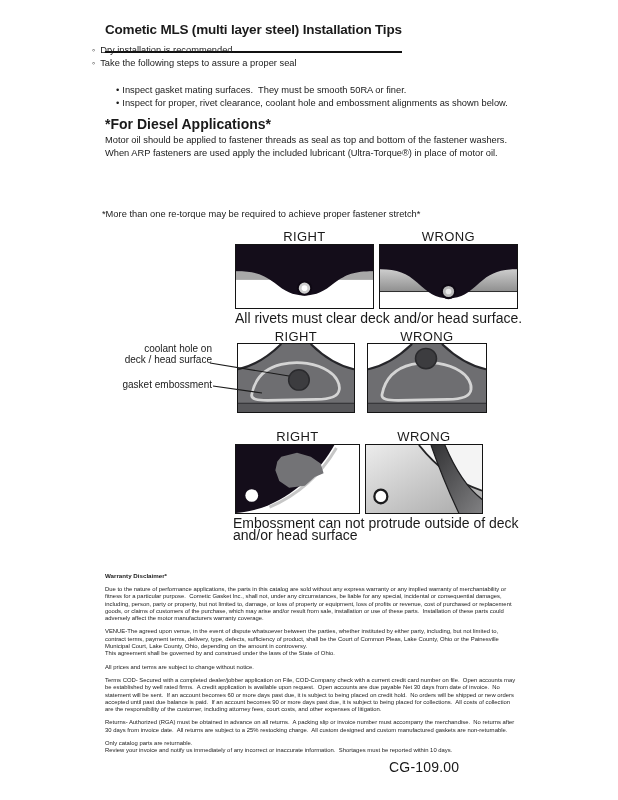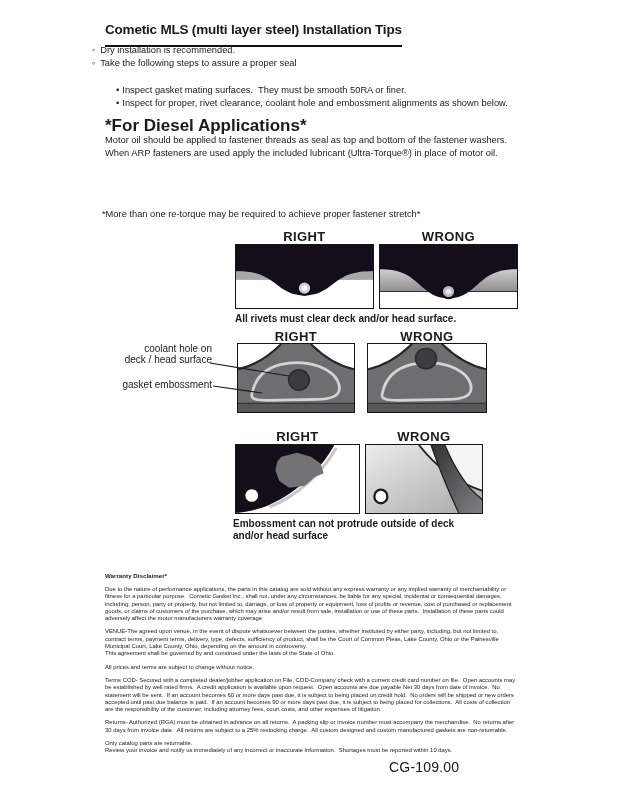--- a/index.html
+++ b/index.html
@@ -1,32 +1,32 @@
 <!DOCTYPE html>
 <html><head>
 <meta charset="utf-8">
 <style>
   html,body{margin:0;padding:0;background:#ffffff;}
   .page{position:relative;width:618px;height:800px;background:#ffffff;overflow:hidden;
         font-family:"Liberation Sans", sans-serif;color:#1a1a1a;}
   .abs{position:absolute;}
   .pre{white-space:pre;}
   .title{font-size:13.5px;font-weight:bold;letter-spacing:-0.2px;
-         border-bottom:2px solid #111;padding-bottom:8px;}
+         border-bottom:2px solid #111;padding-bottom:14px;}
   .bullets,.subbullets{list-style:none;margin:0;padding:0;}
   .bullets li{font-size:9.3px;line-height:13px;}
   .bullets li::before{content:"\25E6";font-size:9px;margin-right:5px;}
   .subbullets li{font-size:9.3px;line-height:12.5px;}
   .subbullets li::before{content:"\2022";font-size:9.5px;margin-right:3px;}
-  .h2{font-size:17px;font-weight:bold;}
+  .h2{font-size:14px;font-weight:bold;}
   .body{font-size:9.3px;line-height:12.6px;}
-  .figlabel{font-size:13px;font-weight:700;letter-spacing:0.4px;text-align:center;}
+  .figlabel{font-size:13px;font-weight:400;letter-spacing:0.4px;text-align:center;}
   .figimg{box-sizing:border-box;border:1.5px solid #141414;z-index:1;}
   .figimg svg{display:block;width:100%;height:100%;}
-  .caption{font-size:10px;font-weight:bold;line-height:11.5px;}
+  .caption{font-size:14px;font-weight:normal;line-height:11.5px;}
   .ann{font-size:10px;line-height:11px;text-align:right;}
   .leader{z-index:3;pointer-events:none;}
   .warranty{width:432px;}
   .fineh{font-size:6.2px;font-weight:bold;margin-bottom:7px;}
   .fine{font-size:5.9px;line-height:7.3px;margin-bottom:6px;white-space:pre;color:#222;}
   .pageno{font-size:14px;letter-spacing:0.2px;}
 </style>
 </head>
 <body>
 

